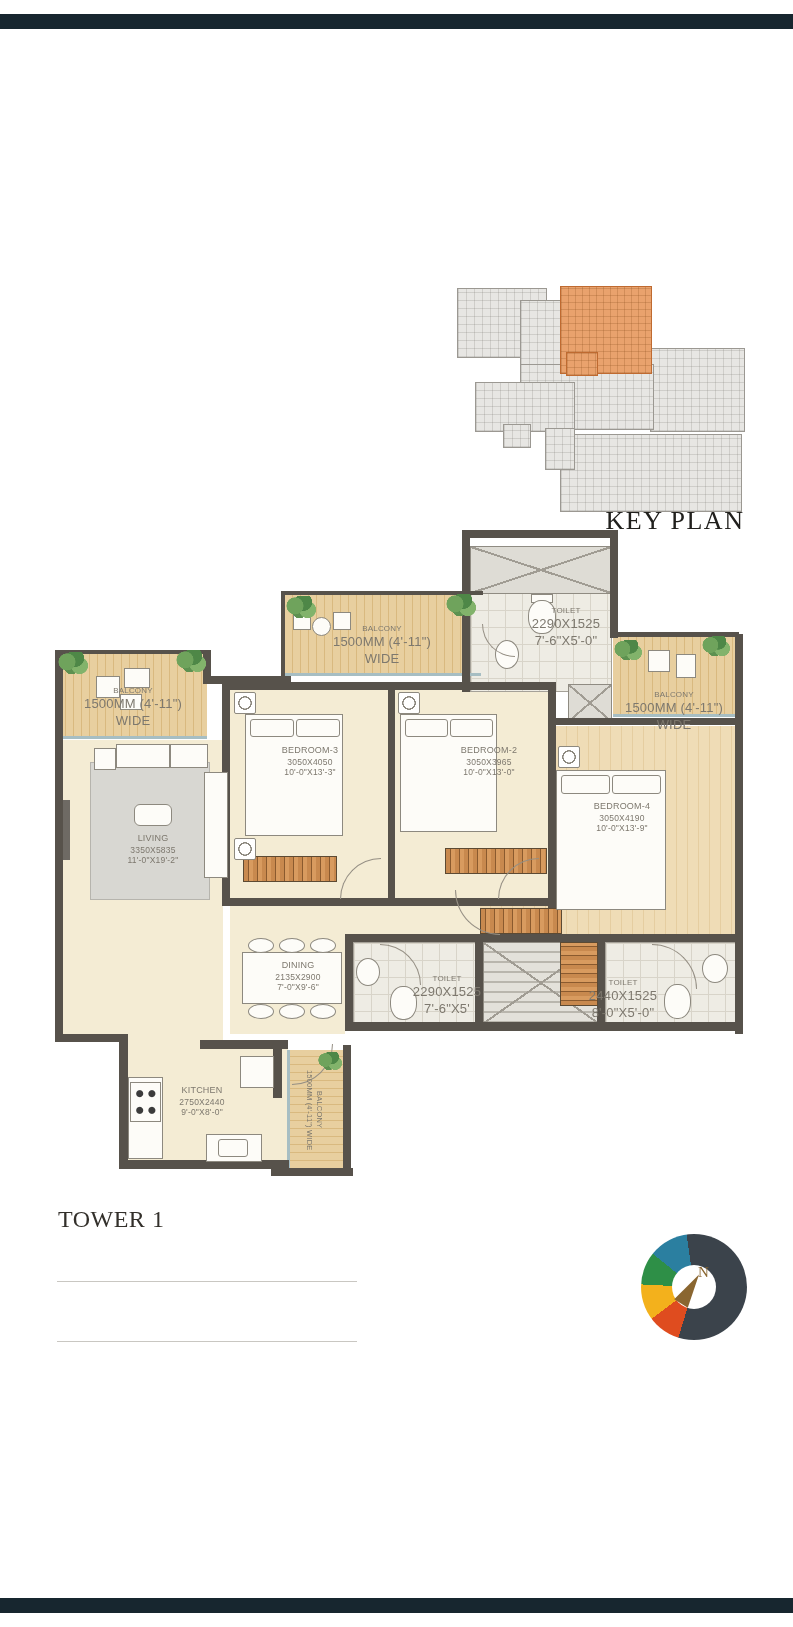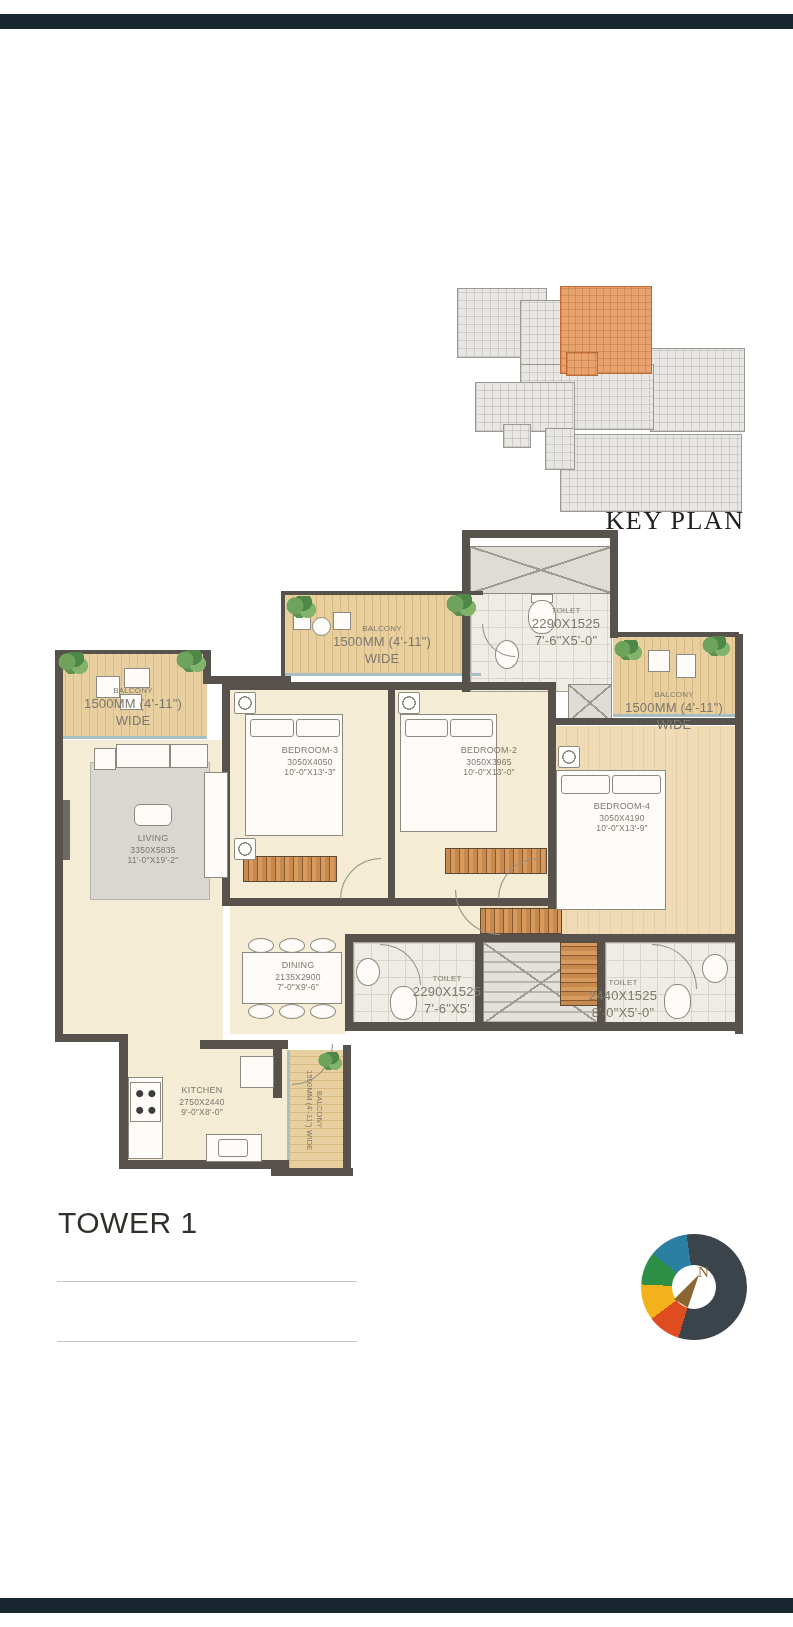--- a/index.html
+++ b/index.html
@@ -42,21 +42,21 @@
   .bt{background:radial-gradient(circle at 50% 50%,#fff 0 38%,#8d897f 40% 47%,#fff 49%);border:1px solid #8d897f;border-radius:2px}
   .wc{border-radius:46%}
   .rnd{border-radius:50%}
   .rl{position:absolute;text-align:center;color:#7d786e;line-height:1.28;letter-spacing:.2px}
   .rl .n{font-size:9px}
   .rl .d{font-size:8.5px}
   .rls .n{font-size:8px}
   .rls .d{font-size:13px}
   .vlabel{writing-mode:vertical-rl;text-align:center;color:#7d786e;font-size:7.5px;line-height:1.4;letter-spacing:.2px}
   
-  .title{font-family:Liberation Sans, sans-serif;font-size:30px;color:#33302b;letter-spacing:.5px}
+  .title{font-family:Liberation Serif, serif;font-size:24px;color:#33302b;letter-spacing:.5px}
   .arow{font-family:"Liberation Serif",serif;font-size:13.5px;color:#2e2c28;white-space:pre}
   .arow .l{display:inline-block;width:152px}
   .rule{background:#c9c7c2;height:1px}
   .ring{border-radius:50%;background:conic-gradient(from -8deg,#3b434b 0 57%,#df4c1f 57% 67%,#f3b11c 67% 78%,#2e8f47 78% 88%,#2b7fa0 88% 100%)}
   .ringc{background:#fff;border-radius:50%}
   .nletter{font-family:"Liberation Serif",serif;font-size:15px;color:#8a6630}
   .needle{width:0;height:0;border-left:8px solid transparent;border-right:8px solid transparent;border-bottom:34px solid #8a6630;transform:rotate(32deg)}
 </style>
 </head>
 <body>

